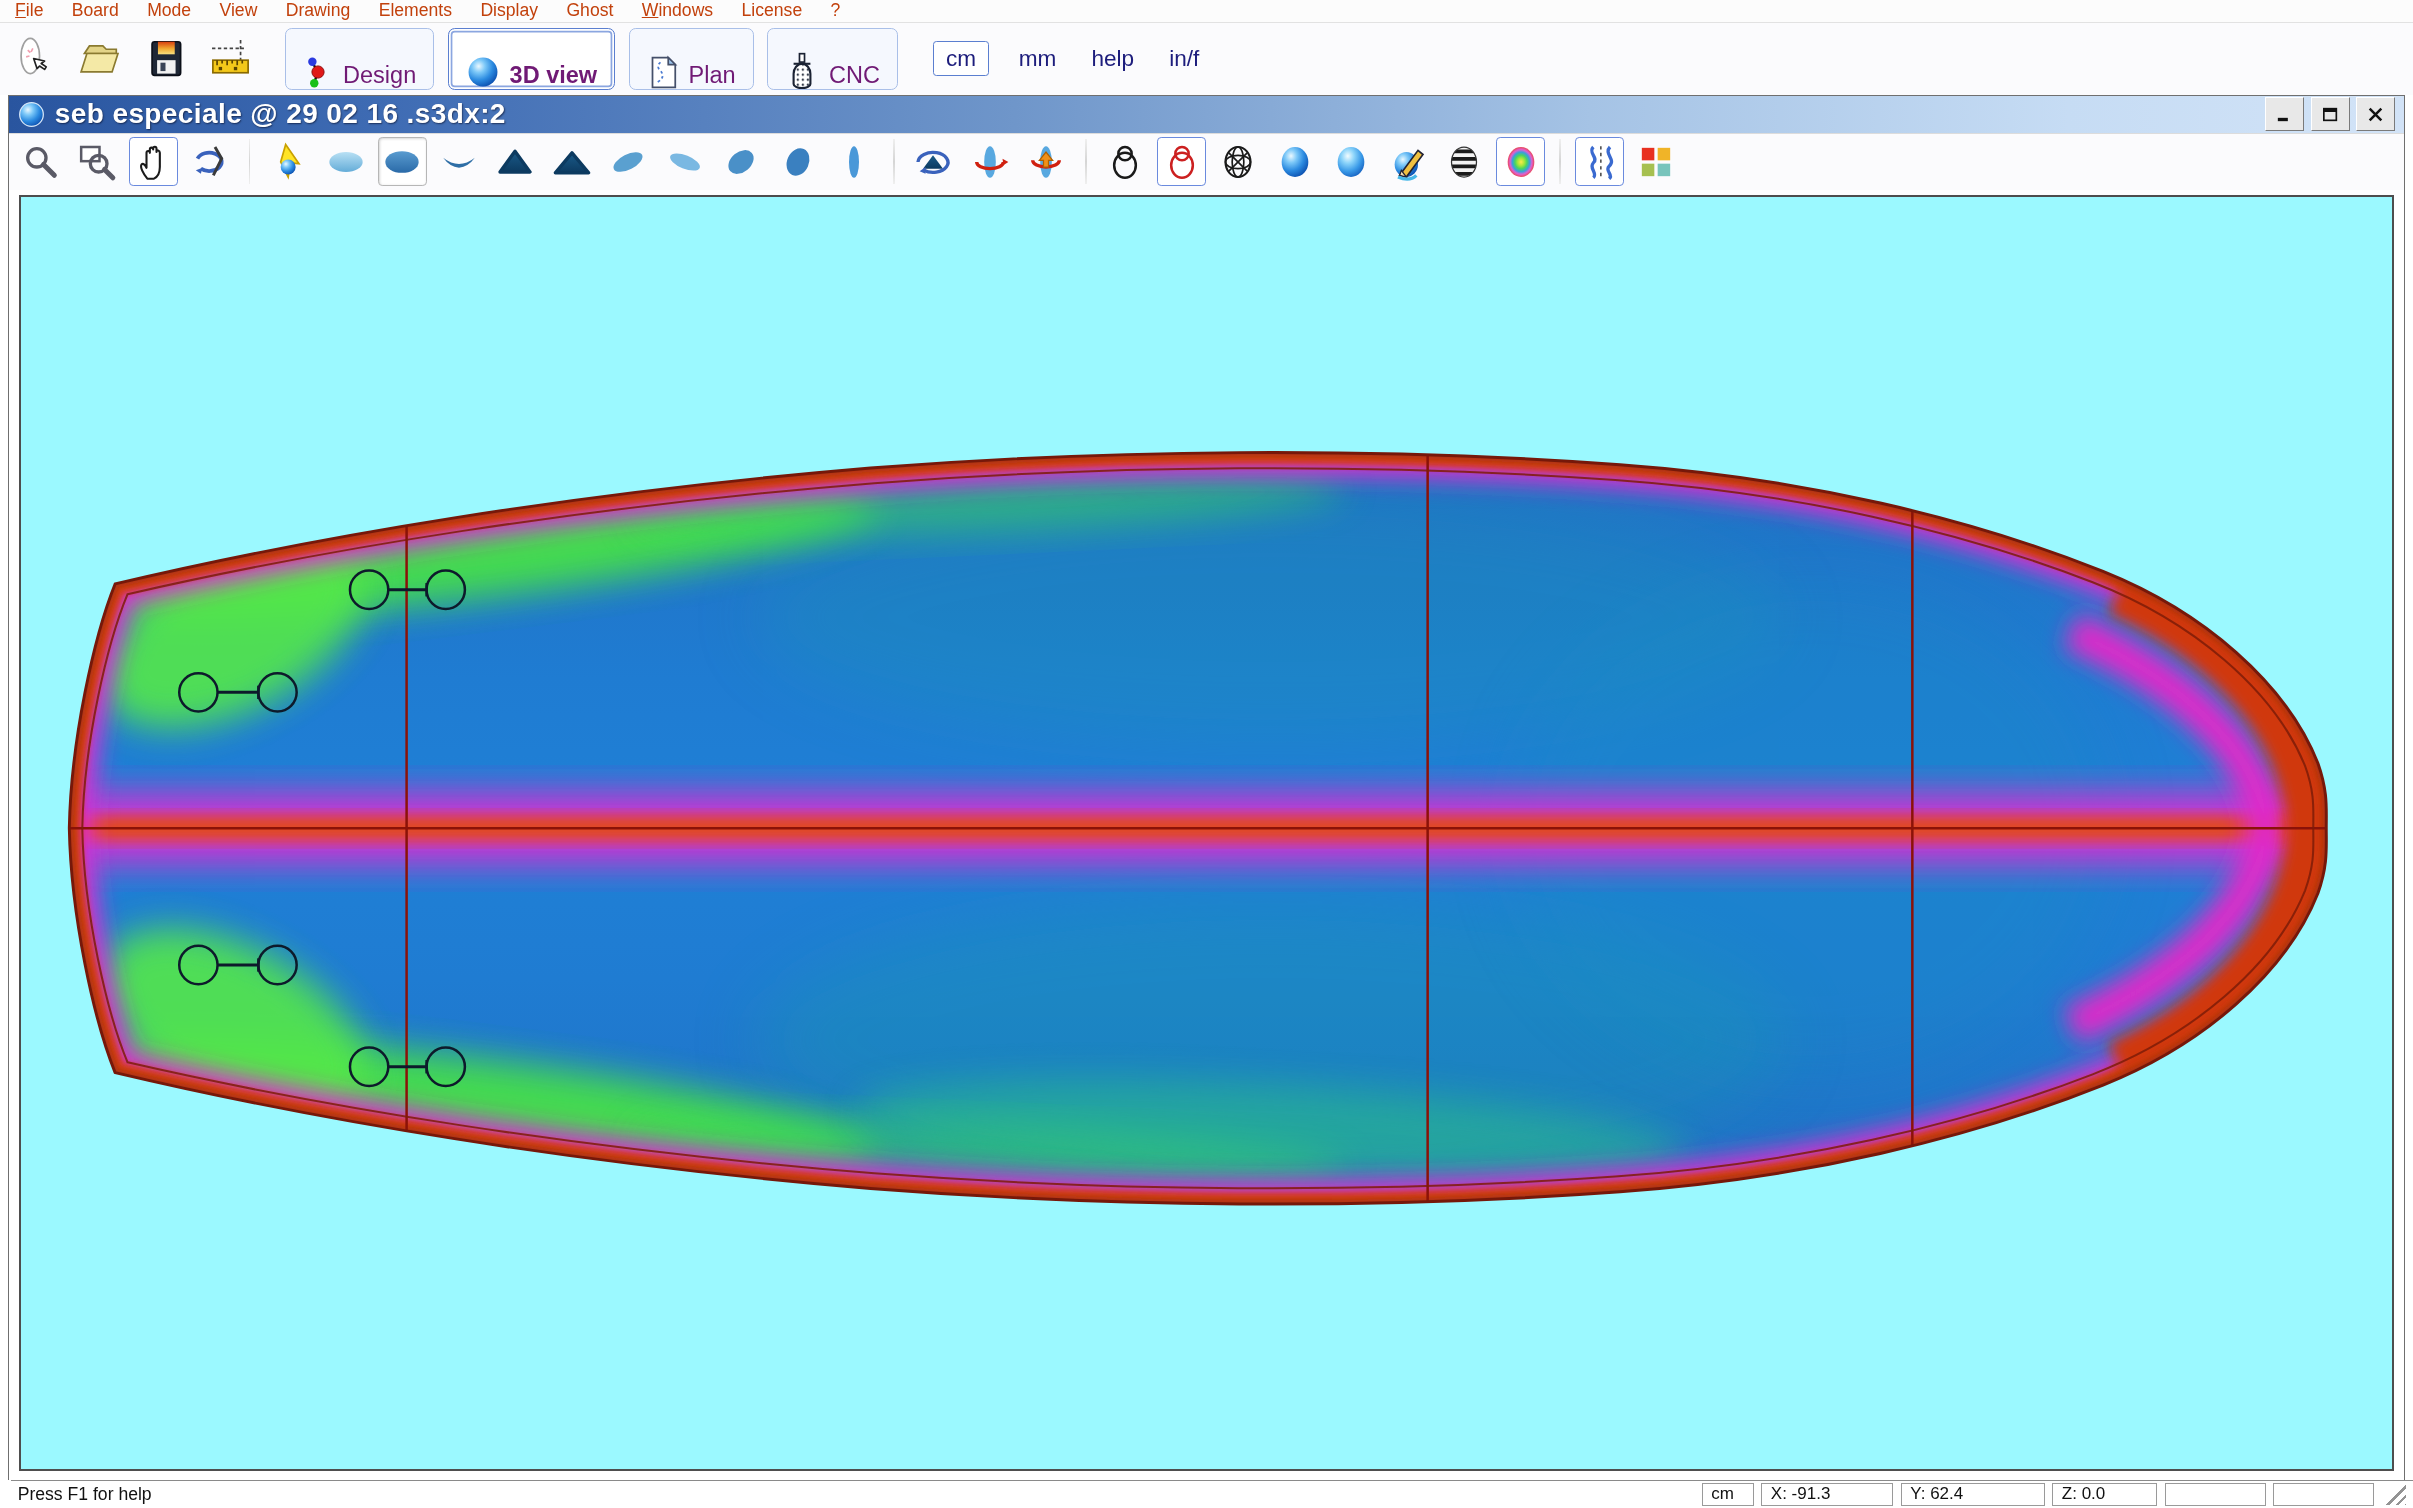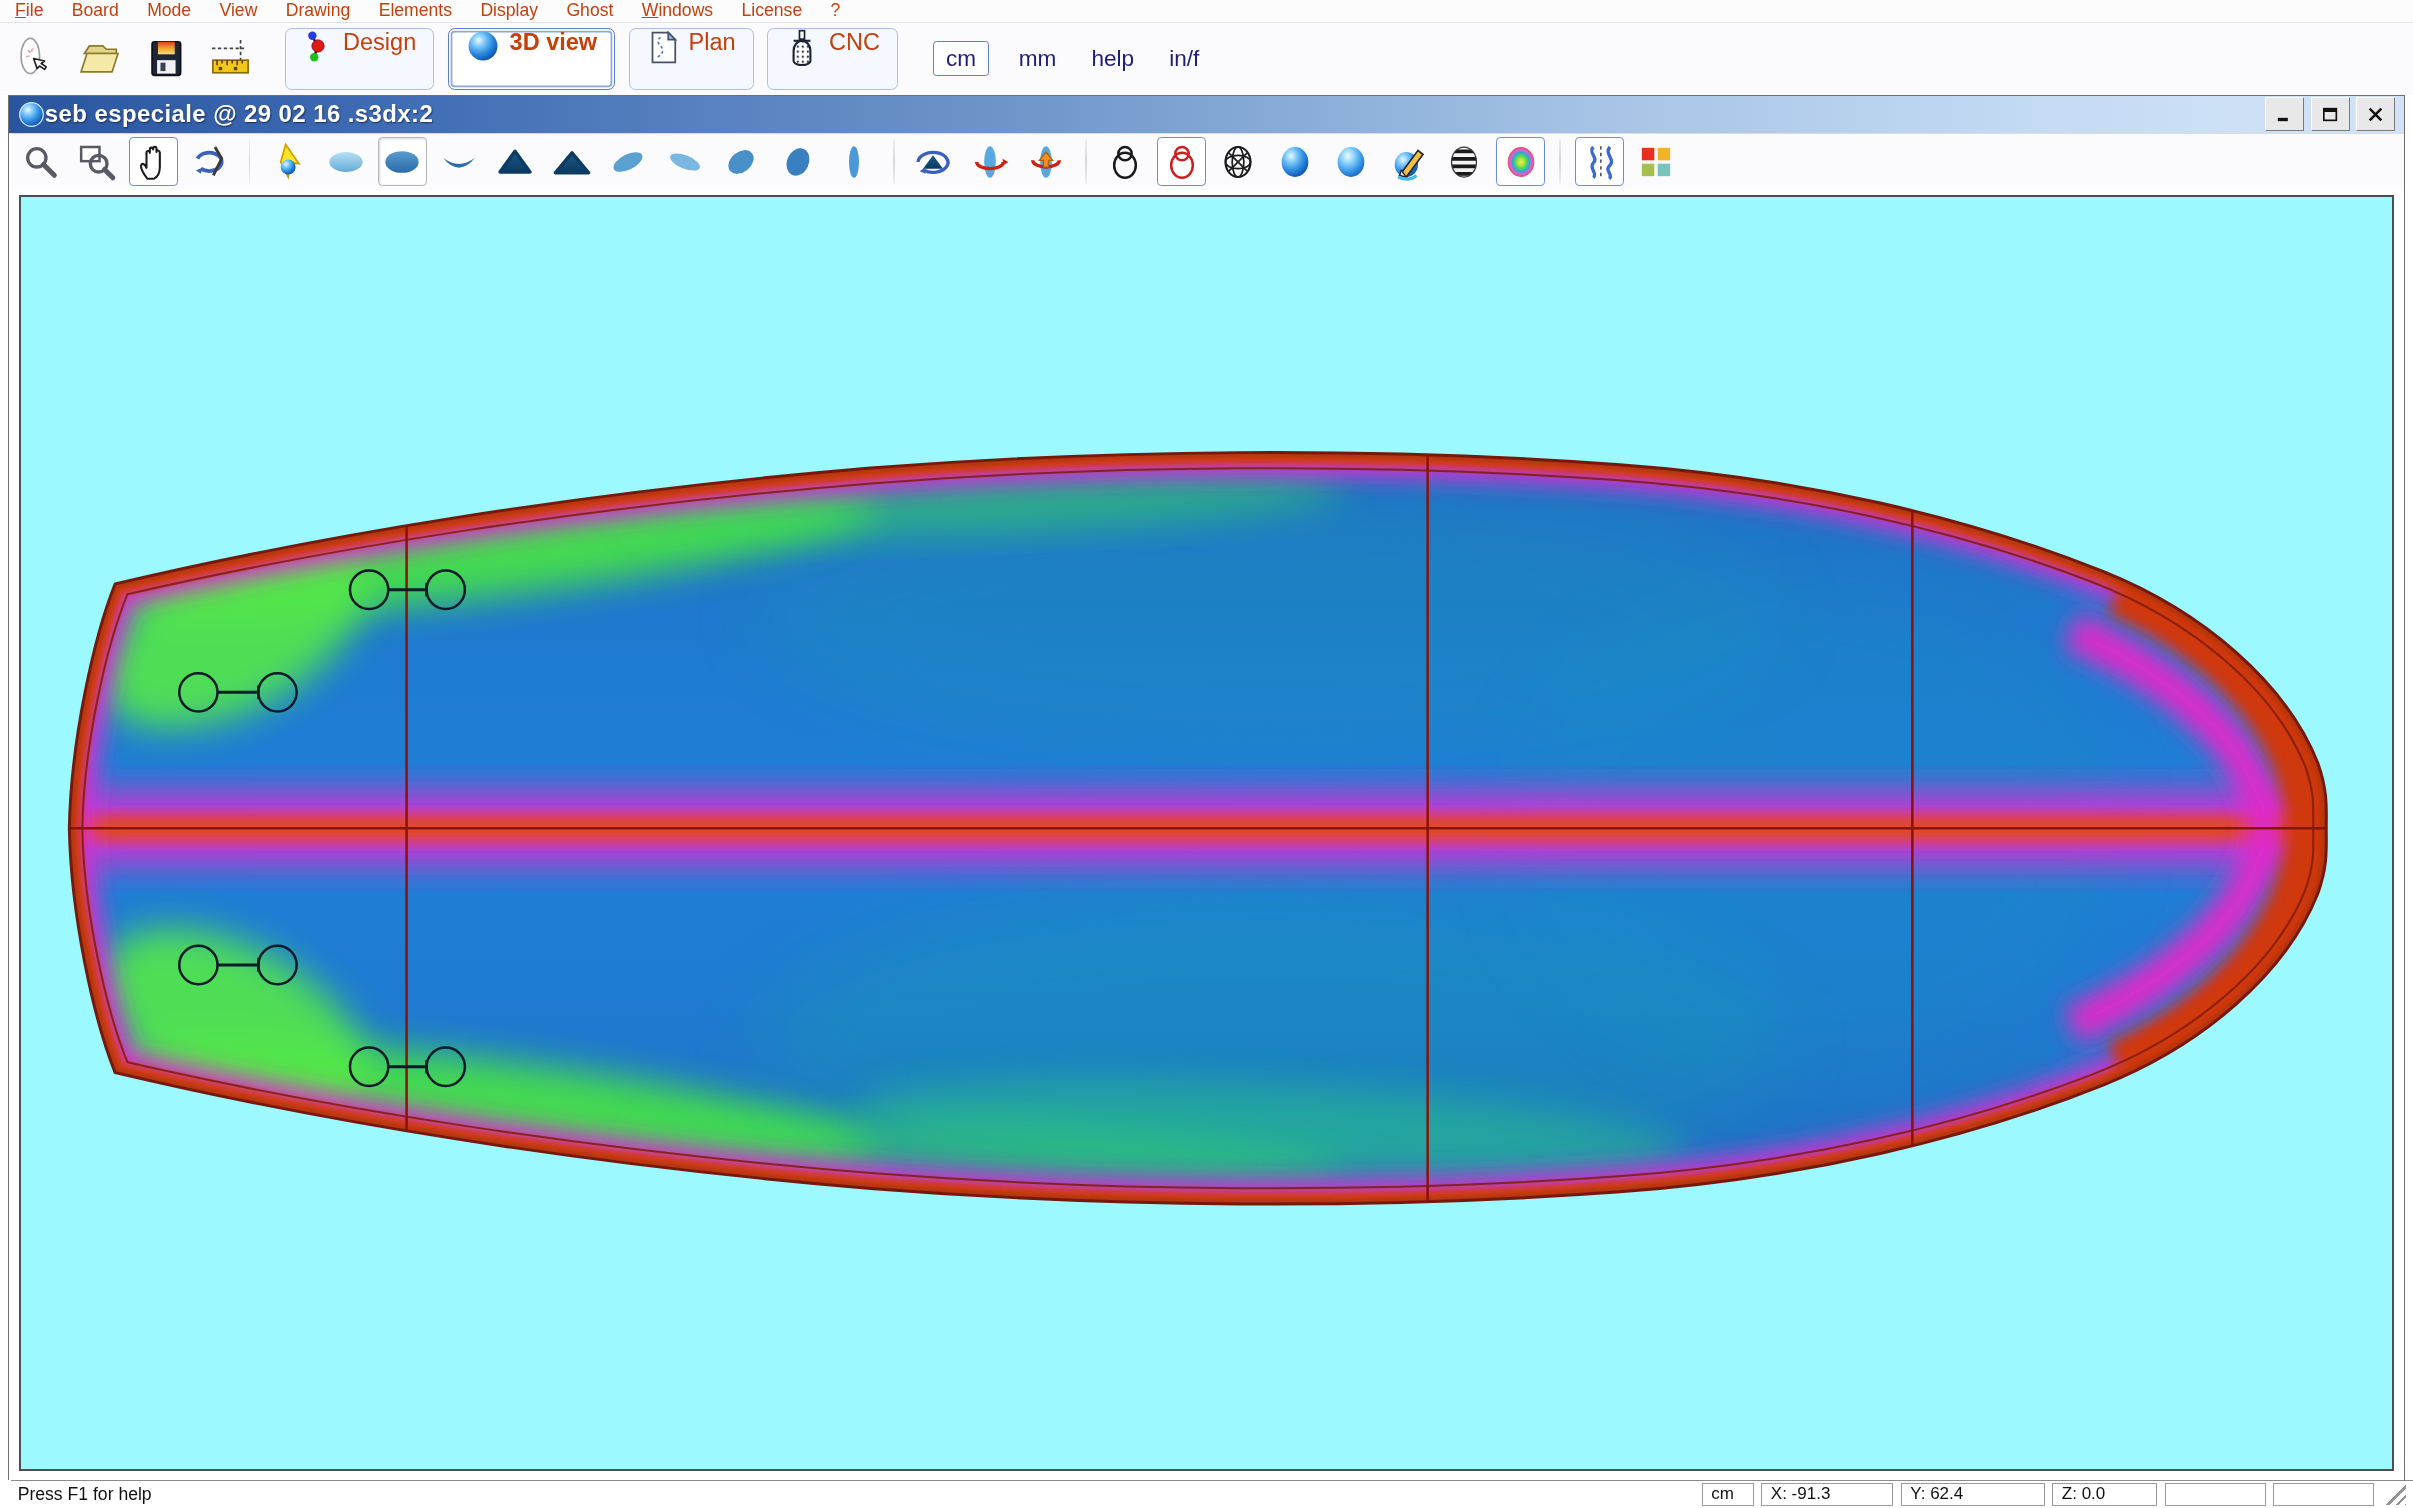--- a/index.html
+++ b/index.html
@@ -9,31 +9,31 @@
   
   .menubar { height:22.6px; background:#fcfcfc; border-bottom:0.8px solid #e2e2e2; display:flex; align-items:center; padding-left:11.7px; }
   .menu-item { font-size:17.6px; color:#c2410c; padding:0 14.2px; cursor:default; }
   .menu-item:first-child { padding-left:3.4px; }
   .accel { text-decoration:underline; }
 
   
   .toolbar1 { height:72px; background:#fbfbfd; display:flex; align-items:center; padding-left:8.4px; }
   .t1icon { width:52px; height:55px; display:flex; align-items:center; justify-content:center; margin-right:13.4px; }
   .t1icon.gap { margin-right:28.5px; }
-  .mode-btn { height:62px; border:1.7px solid #a9bfe8; border-radius:6.7px; background:#f5f8fe; display:flex; align-items:flex-start; gap:10px; padding:0 17px; margin-right:13.4px; font-size:23.5px; color:#c2410c; }
+  .mode-btn { height:62px; border:1.7px solid #a9bfe8; border-radius:6.7px; background:#f5f8fe; display:flex; align-items:flex-end; gap:10px; padding:0 17px; margin-right:13.4px; font-size:23.5px; color:#701a75; }
   .mode-btn.active { border-color:#5b7fd0; background:#ffffff; box-shadow: inset 0 0 0 1.7px #ffffff, inset 0 0 0 3.4px #8ba6e0; font-weight: bold; }
   .units { display:flex; align-items:center; margin-left:22px; gap:25px; font-size:22.6px; color:#1d1d7c; }
   .unit { padding:3.4px 5px; }
   .unit.active { border:1.7px solid #5b7fd0; border-radius:3.4px; background:#fff; padding:3.4px 11.7px; }
 
   
   .child { flex:1; margin:0 8.4px; border:1.7px solid #6f6f6f; border-bottom:none; display:flex; flex-direction:column; background:#ffffff; min-height:0; }
   .titlebar { height:37px; background:linear-gradient(90deg,#29559f 0%,#3f6cb4 16%,#6f96ca 42%,#a5c3e5 66%,#c6dcf4 86%,#d2e3f7 100%); display:flex; align-items:center; padding:0 8.4px; flex:none; }
   .title-ball { width:27px; height:27px; }
-  .title-text { color:#ffffff; font-weight:bold; font-size:24px; text-shadow:0.8px 0.8px 1.7px rgba(0,0,20,.55); letter-spacing:0.4px; }
+  .title-text { color:#ffffff; font-weight:bold; font-size:28px; margin-left:10px; text-shadow:0.8px 0.8px 1.7px rgba(0,0,20,.55); letter-spacing:0.4px; }
   .win-btns { margin-left:auto; display:flex; gap:6.7px; }
   .win-btn { width:39px; height:34px; background:#e8e8e8; border-top:1.7px solid #ffffff; border-left:1.7px solid #ffffff; border-right:1.7px solid #7a7a7a; border-bottom:1.7px solid #7a7a7a; display:flex; align-items:center; justify-content:center; }
 
   
   .toolbar2 { height:57px; background:#fbfbfd; border-top:0.8px solid #dcdcdc; display:flex; align-items:center; padding-left:6.7px; gap:7.5px; flex:none; }
   .vicon { width:49px; height:49px; display:flex; align-items:center; justify-content:center; border-radius:4.2px; border:1.7px solid transparent; }
   .vicon.checked { border-color:#6a8ade; background:#ffffff; }
   .vicon.pressed { border-color:#b6b6b6; background:#ffffff; box-shadow:inset 0.8px 0.8px 2.5px #cfcfcf; }
   .sep2 { width:1.7px; height:45px; background:linear-gradient(#efefef,#d5d5d5,#efefef); margin:0 6.7px; }
 

